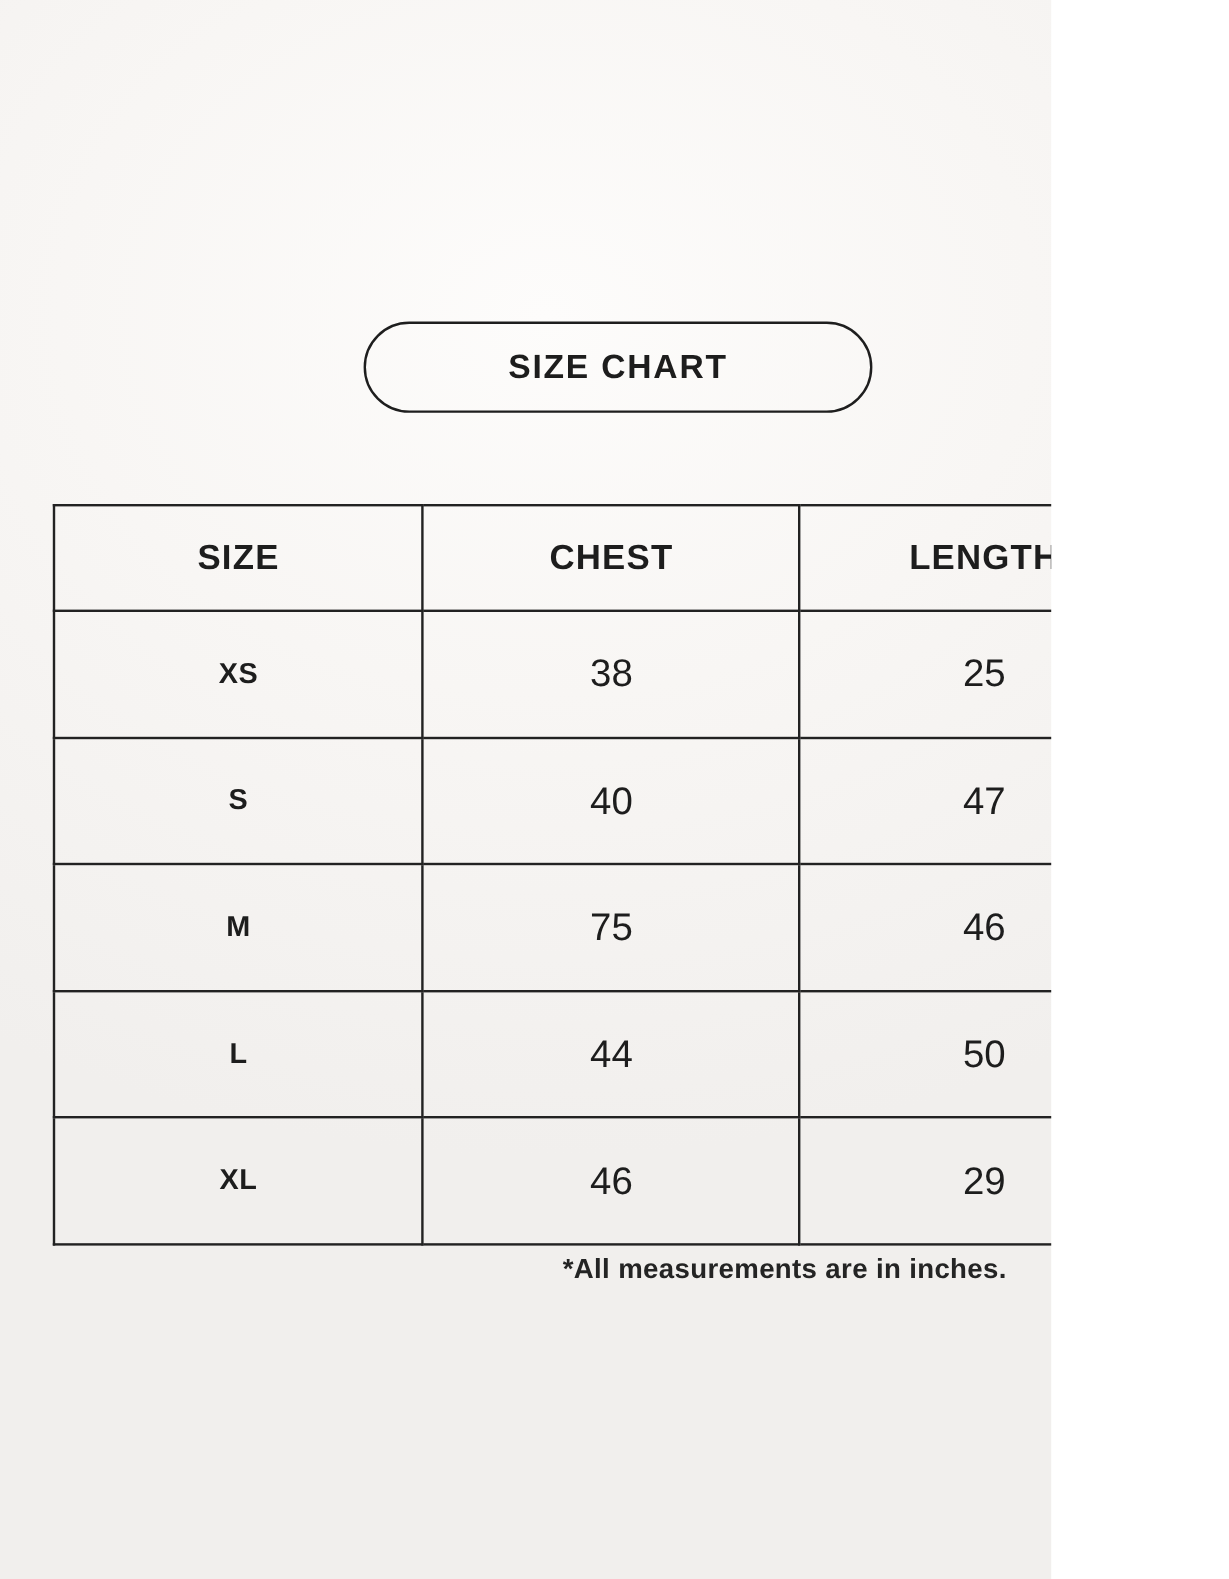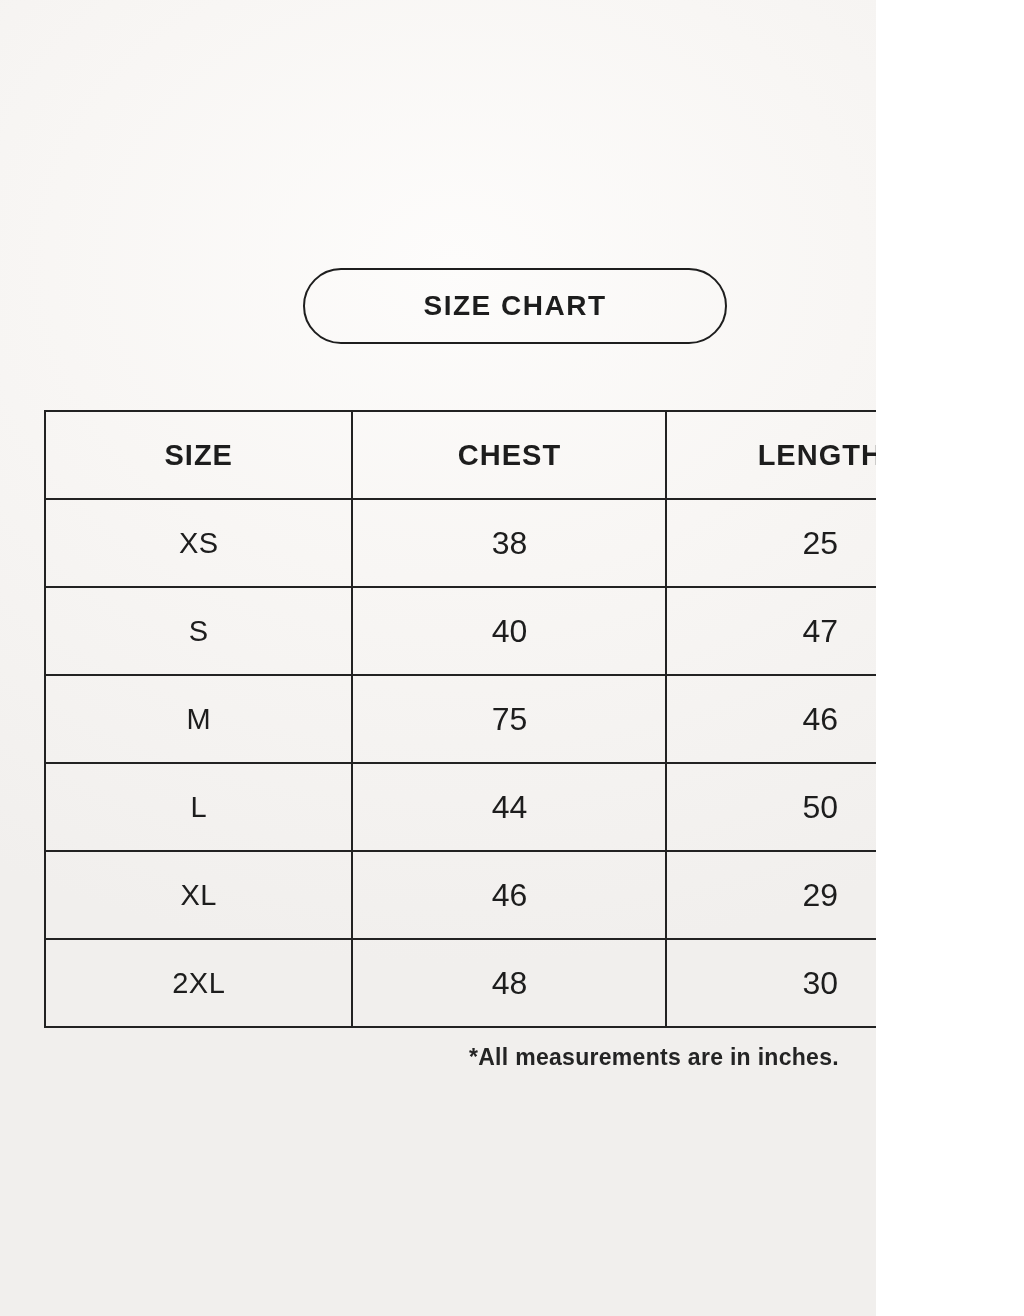--- a/index.html
+++ b/index.html
@@ -34,21 +34,21 @@
   }
   .badge-label {
     font-size: 28px;
     font-weight: 700;
     letter-spacing: 1.5px;
     color: #1d1d1d;
   }
   table.size-table {
     position: absolute;
     left: 44px;
-    top: 410px;
+    top: 420px;
     width: 931px;
     height: 618px;
     border-collapse: collapse;
     table-layout: fixed;
   }
   table.size-table col.c1 { width: 33.1%; }
   table.size-table col.c2 { width: 33.8%; }
   table.size-table col.c3 { width: 33.1%; }
   table.size-table th,
   table.size-table td {
@@ -57,22 +57,22 @@
     vertical-align: middle;
     padding: 0;
   }
   table.size-table tr.header-row th {
     height: 86px;
     font-size: 29px;
     font-weight: 700;
     letter-spacing: 1px;
   }
   td.size-cell {
-    font-weight: 400;
-    font-size: 29px;
+    font-weight: 700;
+    font-size: 24px;
     letter-spacing: 0.5px;
   }
   td.value-cell {
     font-weight: 400;
     font-size: 32px;
     border-radius: 23px;
   }
   .footnote {
     position: absolute;
     top: 1044px;
@@ -122,23 +122,18 @@
       <tr>
         <td class="size-cell">L</td>
         <td class="value-cell">44</td>
         <td class="value-cell">50</td>
       </tr>
       <tr>
         <td class="size-cell">XL</td>
         <td class="value-cell">46</td>
         <td class="value-cell">29</td>
       </tr>
-      <tr>
-        <td class="size-cell">2XL</td>
-        <td class="value-cell">48</td>
-        <td class="value-cell">30</td>
-      </tr>
     </tbody>
   </table>
 
   <div class="footnote">*All measurements are in inches.</div>
 
 </div>
 
 </body></html>

